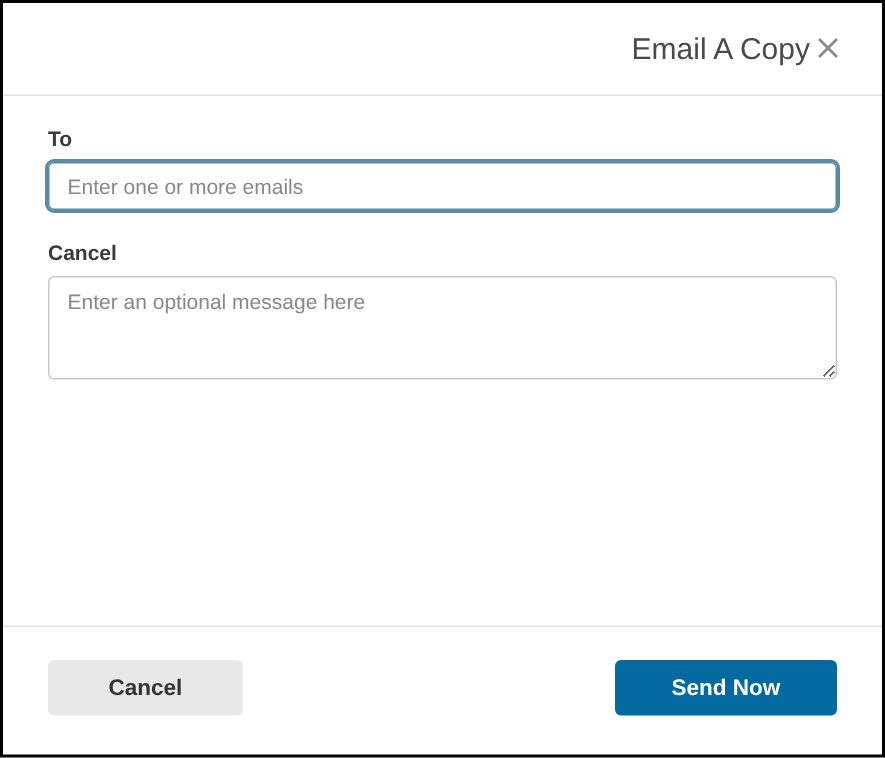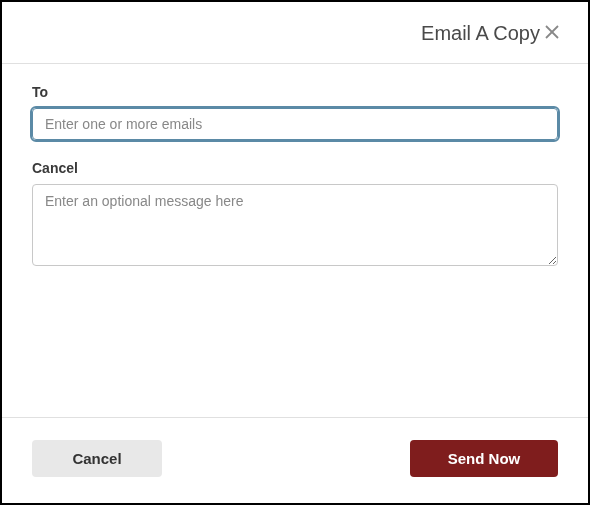--- a/index.html
+++ b/index.html
@@ -81,21 +81,21 @@
     .form-textarea {
       width: 100%;
       padding: 8px 12px;
       font-size: 14px;
       color: #333;
       border: 1px solid #c8c8c8;
       border-radius: 4px;
       background: #fff;
       font-family: inherit;
       resize: vertical;
-      height: 82px;
+      height: 69px;
     }
     .form-textarea::placeholder {
       color: #888;
     }
     .footer {
       display: flex;
       justify-content: space-between;
       align-items: center;
       padding: 22px 30px 26px 30px;
       border-top: 1px solid #e0e0e0;
@@ -109,21 +109,21 @@
       cursor: pointer;
       font-family: inherit;
       text-align: center;
     }
     .btn-cancel {
       background: #e8e8e8;
       color: #333;
       width: 130px;
     }
     .btn-primary {
-      background: #7f1d1d;
+      background: #0369a1;
       color: #fff;
       width: 148px;
     }
   </style>
 </head>
 <body>
 
 <div class="dialog">
   <div class="header">
     <h2 class="header-title">Email A Copy</h2>

